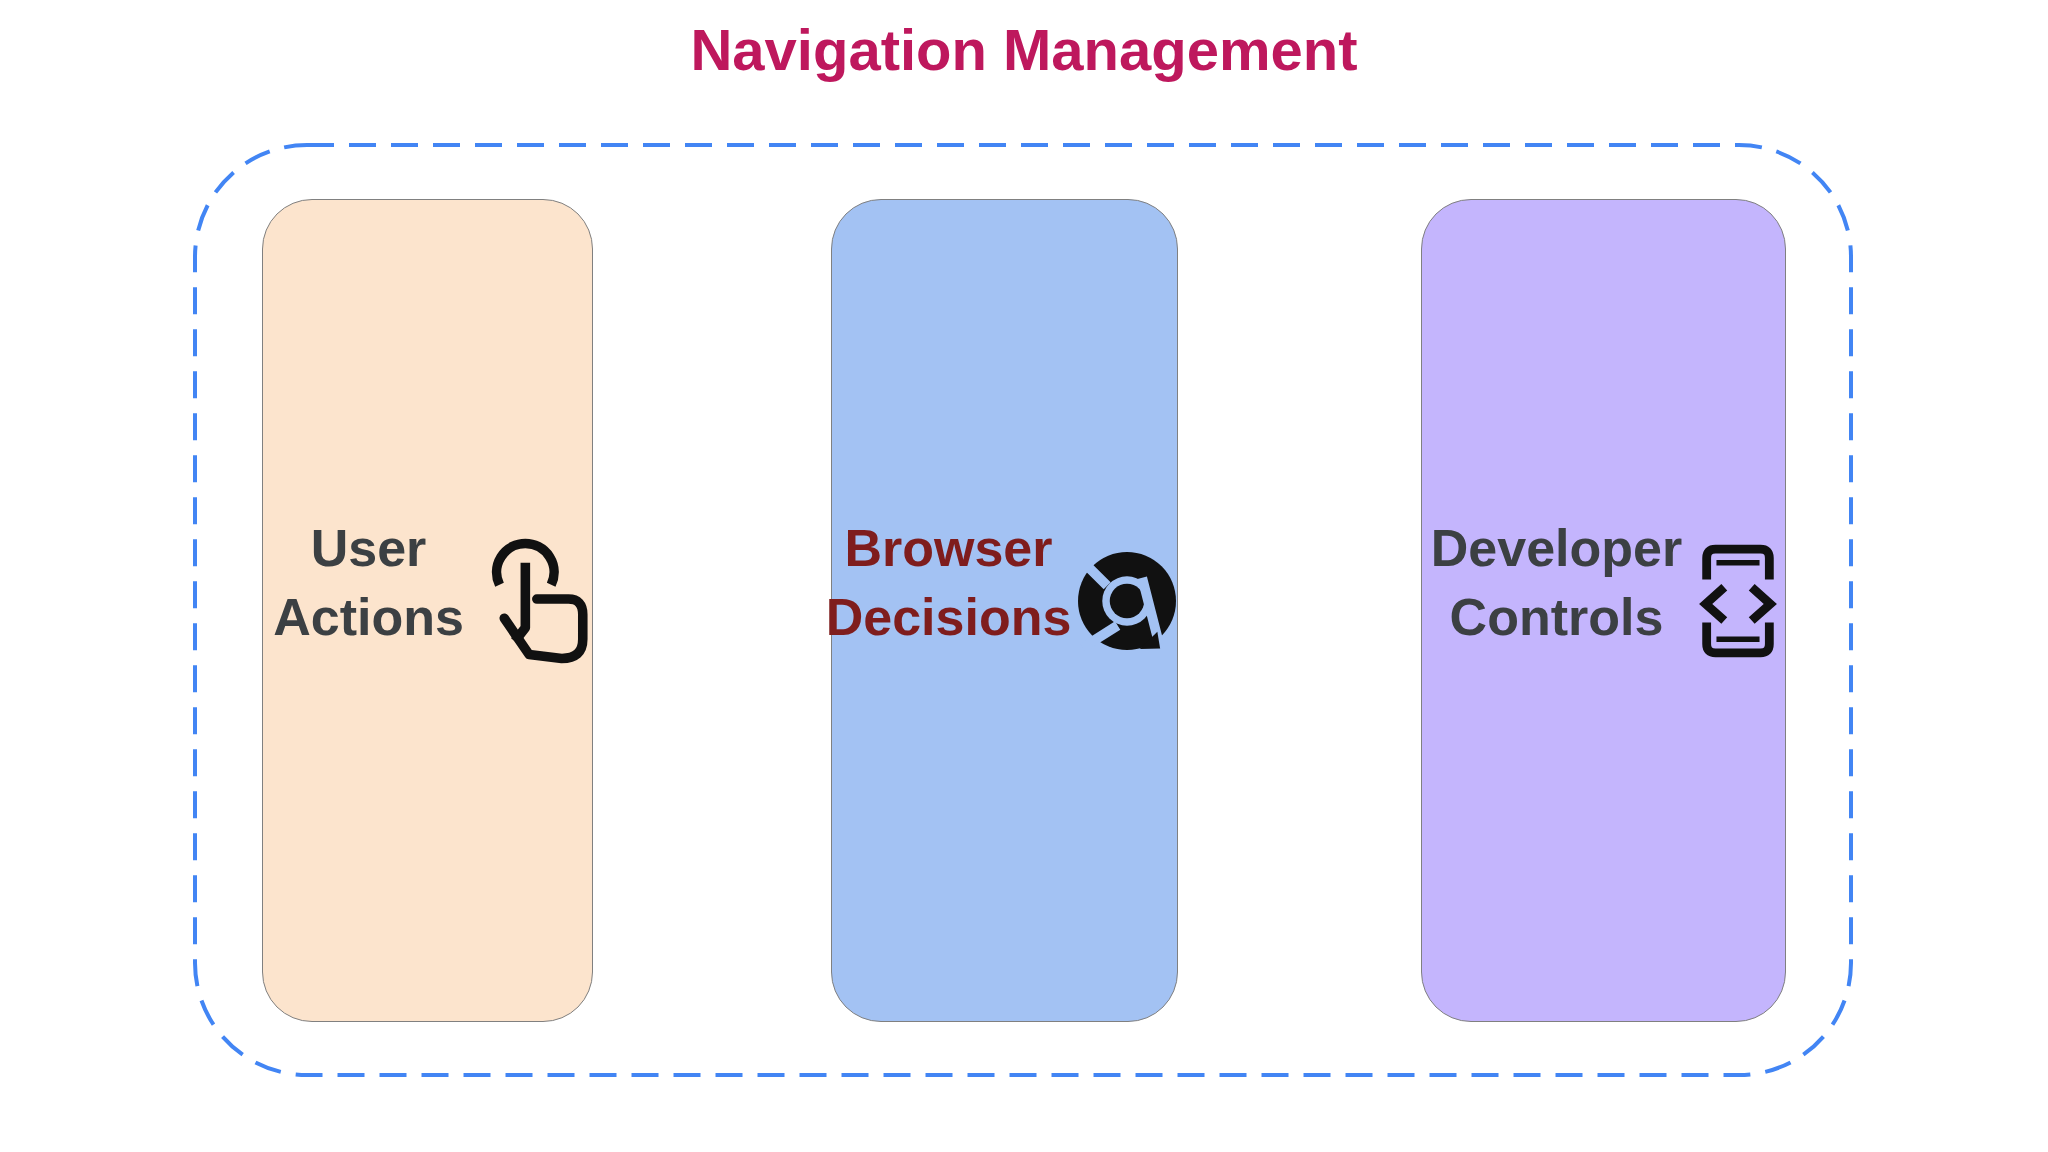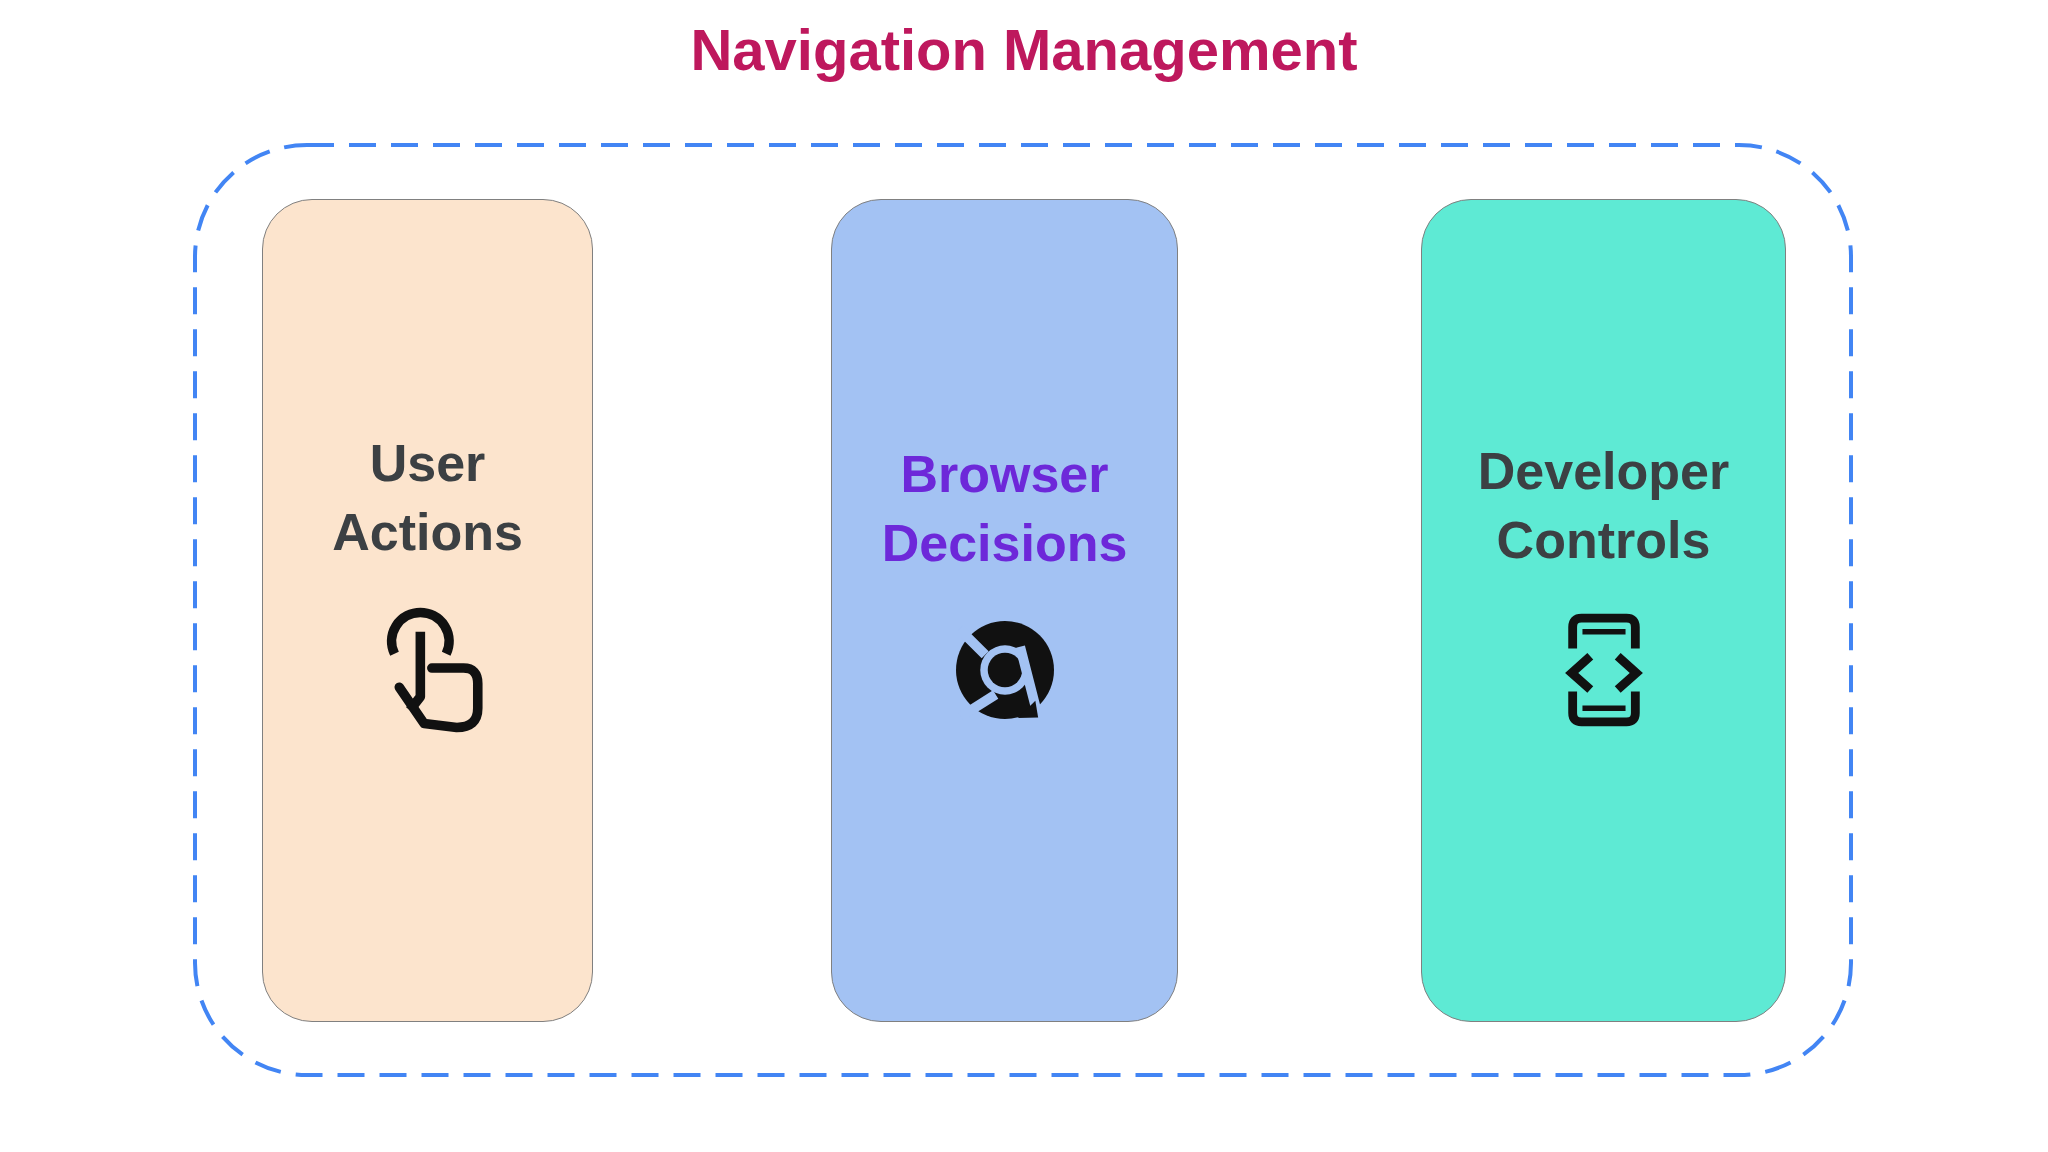--- a/index.html
+++ b/index.html
@@ -24,21 +24,21 @@
     left:193px;top:143px;
   }
   .card{
     position:absolute;
     top:199px;
     height:823px;
     border:1px solid #808080;
     border-radius:50px;
     box-sizing:border-box;
     display:flex;
-    flex-direction:column;
+    flex-direction:row;
     align-items:center;
     justify-content:center;
     padding-bottom:55px;
   }
   .card-0{left:262px;width:331px;}
   .card-1{left:831px;width:347px;}
   .card-2{left:1421px;width:365px;}
   .card-label{
     font-size:52px;
     line-height:69px;
@@ -69,33 +69,33 @@
     <span class="icon" style="color: rgb(17, 17, 17);">
       <svg width="118" height="134" viewBox="0 0 120 140" fill="none" stroke="currentColor" stroke-width="10">
         <path d="M 25 53 A 30 30 0 1 1 79 53" stroke-linecap="butt"></path>
         <path d="M 52 30 L 52 98 L 41 112" stroke-linejoin="round"></path>
         <path d="M 30 88 L 56 126 L 90 130 Q 112 130 112 110 L 112 84 Q 112 68 97 68 L 64 68" stroke-linejoin="round" stroke-linecap="round"></path>
       </svg>
     </span>
   </section>
 
   <section class="card card-1" style="background: rgb(163, 194, 243);">
-    <div class="card-label" style="color: #6d28d9;">Browser Decisions</div>
+    <div class="card-label" style="color: #7f1d1d;">Browser Decisions</div>
     <span class="icon" style="color: rgb(17, 17, 17);">
       <svg width="112" height="112" viewBox="0 0 48 48">
         <circle cx="24" cy="24" r="21" fill="currentColor"></circle>
         <circle cx="24" cy="24" r="10.6" fill="#a3c2f3"></circle>
         <circle cx="24" cy="24" r="7.4" fill="currentColor"></circle>
         <path d="M 15.5 17.5 L 4.5 6.5 M 30.5 14 L 37.8 42.5 M 20 34.5 L 5 44" fill="none" stroke-width="4.2" stroke="#a3c2f3"></path>
         <path d="M 29.5 44.6 L 37 37.2 L 38.2 44.4 Z" fill="currentColor"></path>
       </svg>
     </span>
   </section>
 
-  <section class="card card-2" style="background: #5eead4;">
+  <section class="card card-2" style="background: #c4b5fd;">
     <div class="card-label" style="color: rgb(60, 64, 67);">Developer Controls</div>
     <span class="icon" style="color: rgb(17, 17, 17);">
       <svg width="94" height="118" viewBox="0 0 96 120" fill="none" stroke="currentColor">
         <path d="M 16 38 L 16 16 Q 16 7 25 7 L 71 7 Q 80 7 80 16 L 80 38" stroke-width="9"></path>
         <path d="M 26 21 L 70 21" stroke-width="5.5"></path>
         <path d="M 34 46 L 15 63 L 34 80" stroke-width="9" stroke-linejoin="miter"></path>
         <path d="M 62 46 L 81 63 L 62 80" stroke-width="9" stroke-linejoin="miter"></path>
         <path d="M 16 82 L 16 104 Q 16 113 25 113 L 71 113 Q 80 113 80 104 L 80 82" stroke-width="9"></path>
         <path d="M 26 99 L 70 99" stroke-width="5.5"></path>
       </svg>

